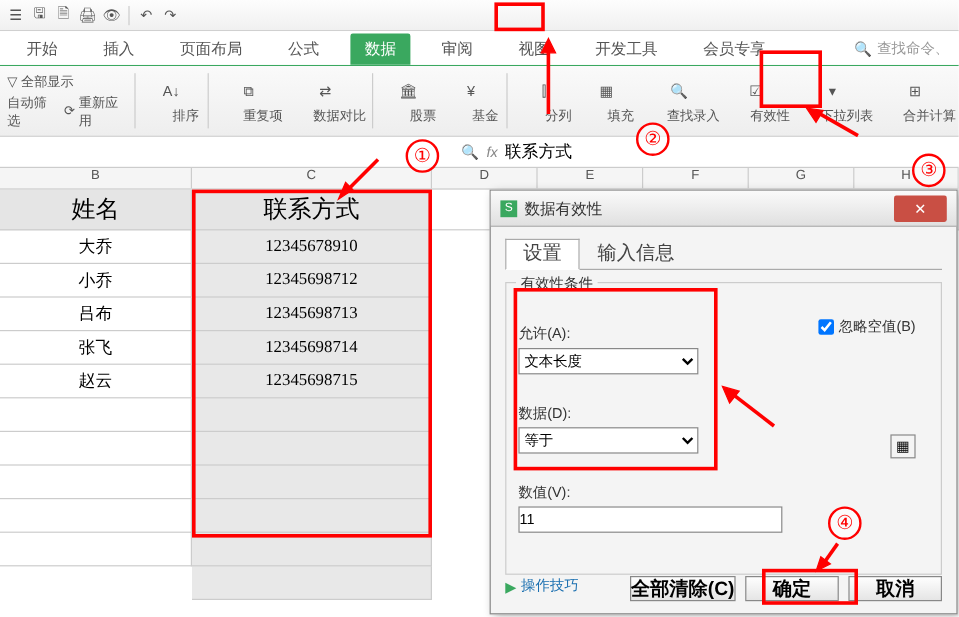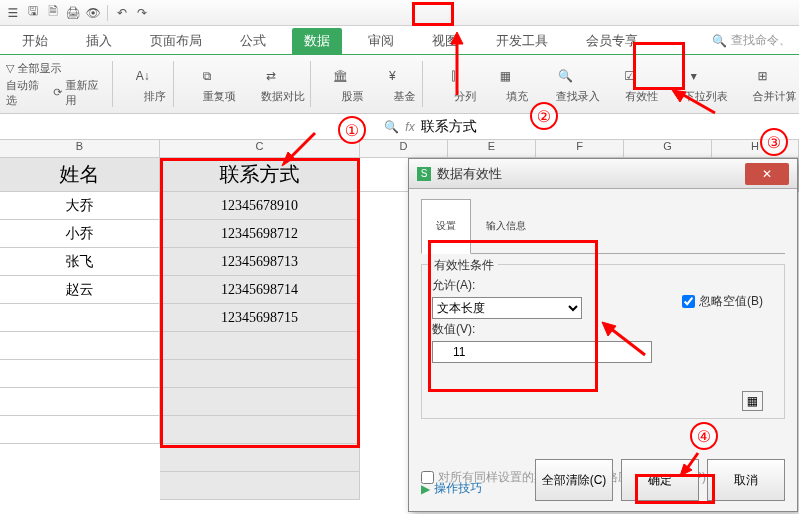--- a/index.html
+++ b/index.html
@@ -30,31 +30,31 @@
 .hdcell{background:#e5e5e5;font-size:20px;font-weight:normal;height:34px;}
 .redbox{position:absolute;border:3px solid red;pointer-events:none;}
 .circ{position:absolute;width:28px;height:28px;border:2px solid red;border-radius:50%;display:flex;align-items:center;justify-content:center;color:red;font-size:16px;pointer-events:none;background:rgba(255,255,255,0.6);}
 .arrow{position:absolute;pointer-events:none;}
 .dialog{position:absolute;left:408px;top:158px;width:390px;height:354px;background:#f4f4f4;border:1px solid #888;box-shadow:3px 3px 8px rgba(0,0,0,.3);}
 .dlg-title{height:30px;background:linear-gradient(#fafafa,#e0e0e0);display:flex;align-items:center;padding:0 8px;gap:6px;border-bottom:1px solid #aaa;}
 .dlg-title .t{flex:1;font-size:13px;color:#333;}
 .dlg-close{width:44px;height:22px;background:#c94f44;color:#fff;display:flex;align-items:center;justify-content:center;border-radius:2px;cursor:pointer;}
 .dlg-body{padding:10px 12px;}
 .dtabs{display:flex;border-bottom:1px solid #aaa;}
-.dtab{padding:19px 14px;font-size:10px;color:#444;border:1px solid transparent;cursor:pointer;text-align:center;}
+.dtab{padding:1px 14px;font-size:16px;color:#444;border:1px solid transparent;cursor:pointer;text-align:center;}
 .dtab.active{background:#fff;border:1px solid #aaa;border-bottom:1px solid #fff;margin-bottom:-1px;}
 .fieldset{border:1px solid #ccc;margin-top:10px;padding:10px;position:relative;}
 .fieldset .legend{position:absolute;top:-8px;left:8px;background:#f4f4f4;padding:0 4px;font-size:12px;color:#333;}
-.frow{margin:2px 0;}
+.frow{margin:24px 0;}
 .frow label{display:block;font-size:12px;color:#333;margin-bottom:3px;}
 select{width:150px;height:22px;border:1px solid #888;background:#fff;font-size:12px;}
-input[type=text].val{width:220px;height:22px;border:1px solid #888;padding:0 20px;font-size:12px;}
+input[type=text].val{width:220px;height:22px;border:1px solid #888;padding:0 0;font-size:12px;}
 .chk{display:flex;gap:4px;font-size:12px;color:#333;}
 .dlg-foot{position:absolute;bottom:10px;right:12px;display:flex;gap:8px;}
-.btn{min-width:78px;height:42px;border:1px solid #888;background:linear-gradient(#fefefe,#e5e5e5);font-size:12px;cursor:pointer;}
+.btn{min-width:78px;height:21px;border:1px solid #888;background:linear-gradient(#fefefe,#e5e5e5);font-size:16px;cursor:pointer;font-weight:bold;}
 .link{color:#1a6fb0;font-size:12px;cursor:pointer;display:flex;align-items:center;gap:4px;}
 svg{display:block;}
 .redarrow-svg{stroke:red;fill:red;}
 </style>
 </head>
 <body>
 
 <div class="titlebar">
   <span class="tb-ico">☰</span>
   <span class="tb-ico">🖫</span>
@@ -155,20 +155,21 @@
   <div class="ch" style="width:88px">F</div>
   <div class="ch" style="width:88px">G</div>
   <div class="ch" style="width:87px">H</div>
 </div>
 
 <div class="grid">
   <div class="gcol" style="width:160px">
     <div class="cell hdcell">姓名</div>
     <div class="cell">大乔</div>
     <div class="cell">小乔</div>
+    <div class="cell">吕布</div>
     <div class="cell">张飞</div>
     <div class="cell">赵云</div>
     <div class="cell"></div>
     <div class="cell"></div>
     <div class="cell"></div>
     <div class="cell"></div>
     <div class="cell"></div>
   </div>
   <div class="gcol" style="width:200px;background:#e8e8e8">
     <div class="cell hdcell">联系方式</div>
@@ -200,20 +201,24 @@
       <div class="dtab active">设置</div>
       <div class="dtab">输入信息</div>
     </div>
     <div class="fieldset">
       <div class="legend">有效性条件</div>
       <div style="display:flex;gap:30px">
         <div>
           <div class="frow">
             <label>允许(A):</label>
             <select><option>文本长度</option></select>
+          </div>
+          <div class="frow">
+            <label>数据(D):</label>
+            <select><option>等于</option></select>
           </div>
           <div class="frow">
             <label>数值(V):</label>
             <input type="text" class="val" value="11" style="">
           </div>
         </div>
         <div style="padding-top:18px">
           <label class="chk">
             <input type="checkbox" checked="" style="">
               <span>忽略空值(B)</span>

